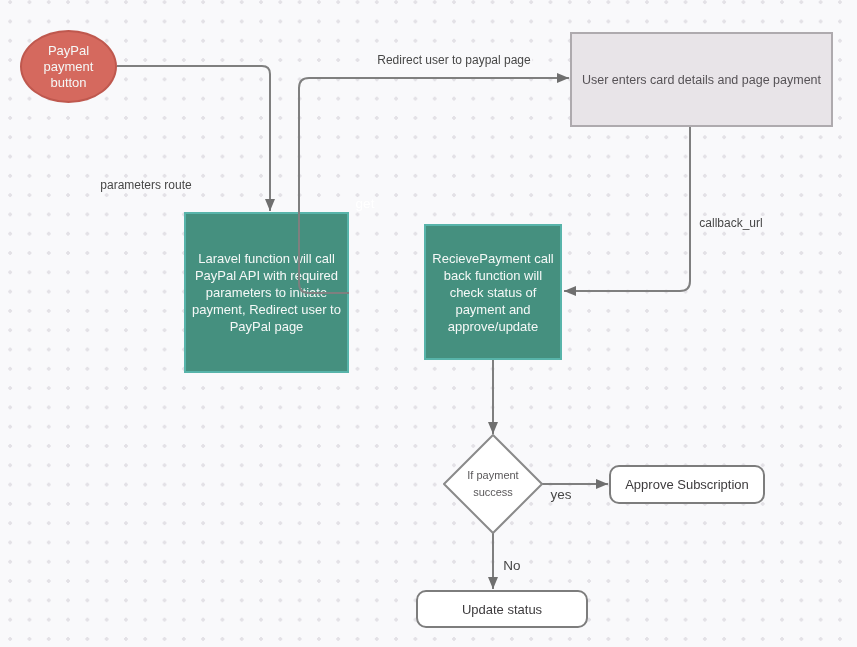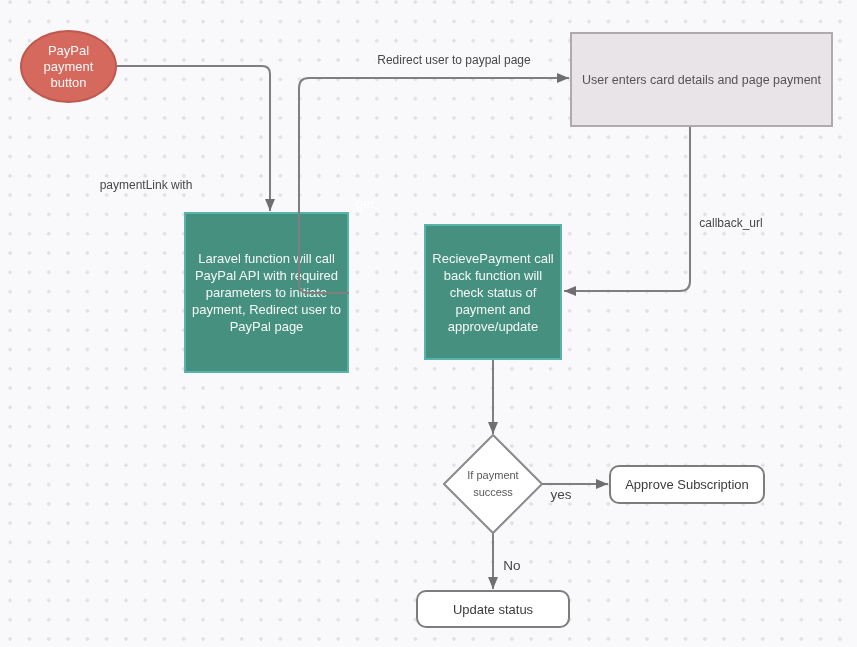--- a/index.html
+++ b/index.html
@@ -69,21 +69,21 @@
   .node-laravel { left: 184px; top: 212px; width: 165px; height: 161px; padding: 6px 5px; }
   .node-receive { left: 424px; top: 224px; width: 138px; height: 136px; padding: 6px 3px; }
   .node-rounded {
     background: #ffffff;
     border: 2px solid var(--white-shape-border);
     border-radius: 10px;
     color: #3d3b3d;
     font-size: 13px;
   }
   .node-approve { left: 609px; top: 465px; width: 156px; height: 39px; }
-  .node-update { left: 416px; top: 590px; width: 154px; height: 38px; }
+  .node-update { left: 416px; top: 590px; width: 172px; height: 38px; }
   .diamond-label {
     position: absolute;
     left: 447px; top: 460px; width: 92px; height: 48px;
     display: flex; align-items: center; justify-content: center;
     text-align: center;
     color: #5a585a; font-size: 11px; line-height: 17px;
     z-index: 3;
   }
   svg.edge-layer {
     position: absolute; left: 0; top: 0;
@@ -166,21 +166,21 @@
 
     <path class="edge" d="M493 533 V589" marker-end="url(#arrow)"></path>
 
     <polygon class="diamond" points="493,435 542,484 493,533 444,484"></polygon>
   </svg>
 
   <div class="diamond-label">
     <span>If payment success</span>
   </div>
 
-  <div class="edge-label edge-label-lg" style="left:146px; top:185px;">paymentLink with</div>
+  <div class="edge-label edge-label-lg" style="left:146px; top:185px;">parameters route</div>
 
   <div class="edge-label edge-label-lg" style="left:454px; top:60px;">Redirect user to paypal page</div>
 
   <div class="edge-label edge-label-white" style="left:365px; top:203px;">get</div>
 
   <div class="edge-label edge-label-lg" style="left:731px; top:223px;">callback_url</div>
 
   <div class="edge-label" style="left:561px; top:494px;">yes</div>
 
   <div class="edge-label" style="left:512px; top:565px;">No</div>

